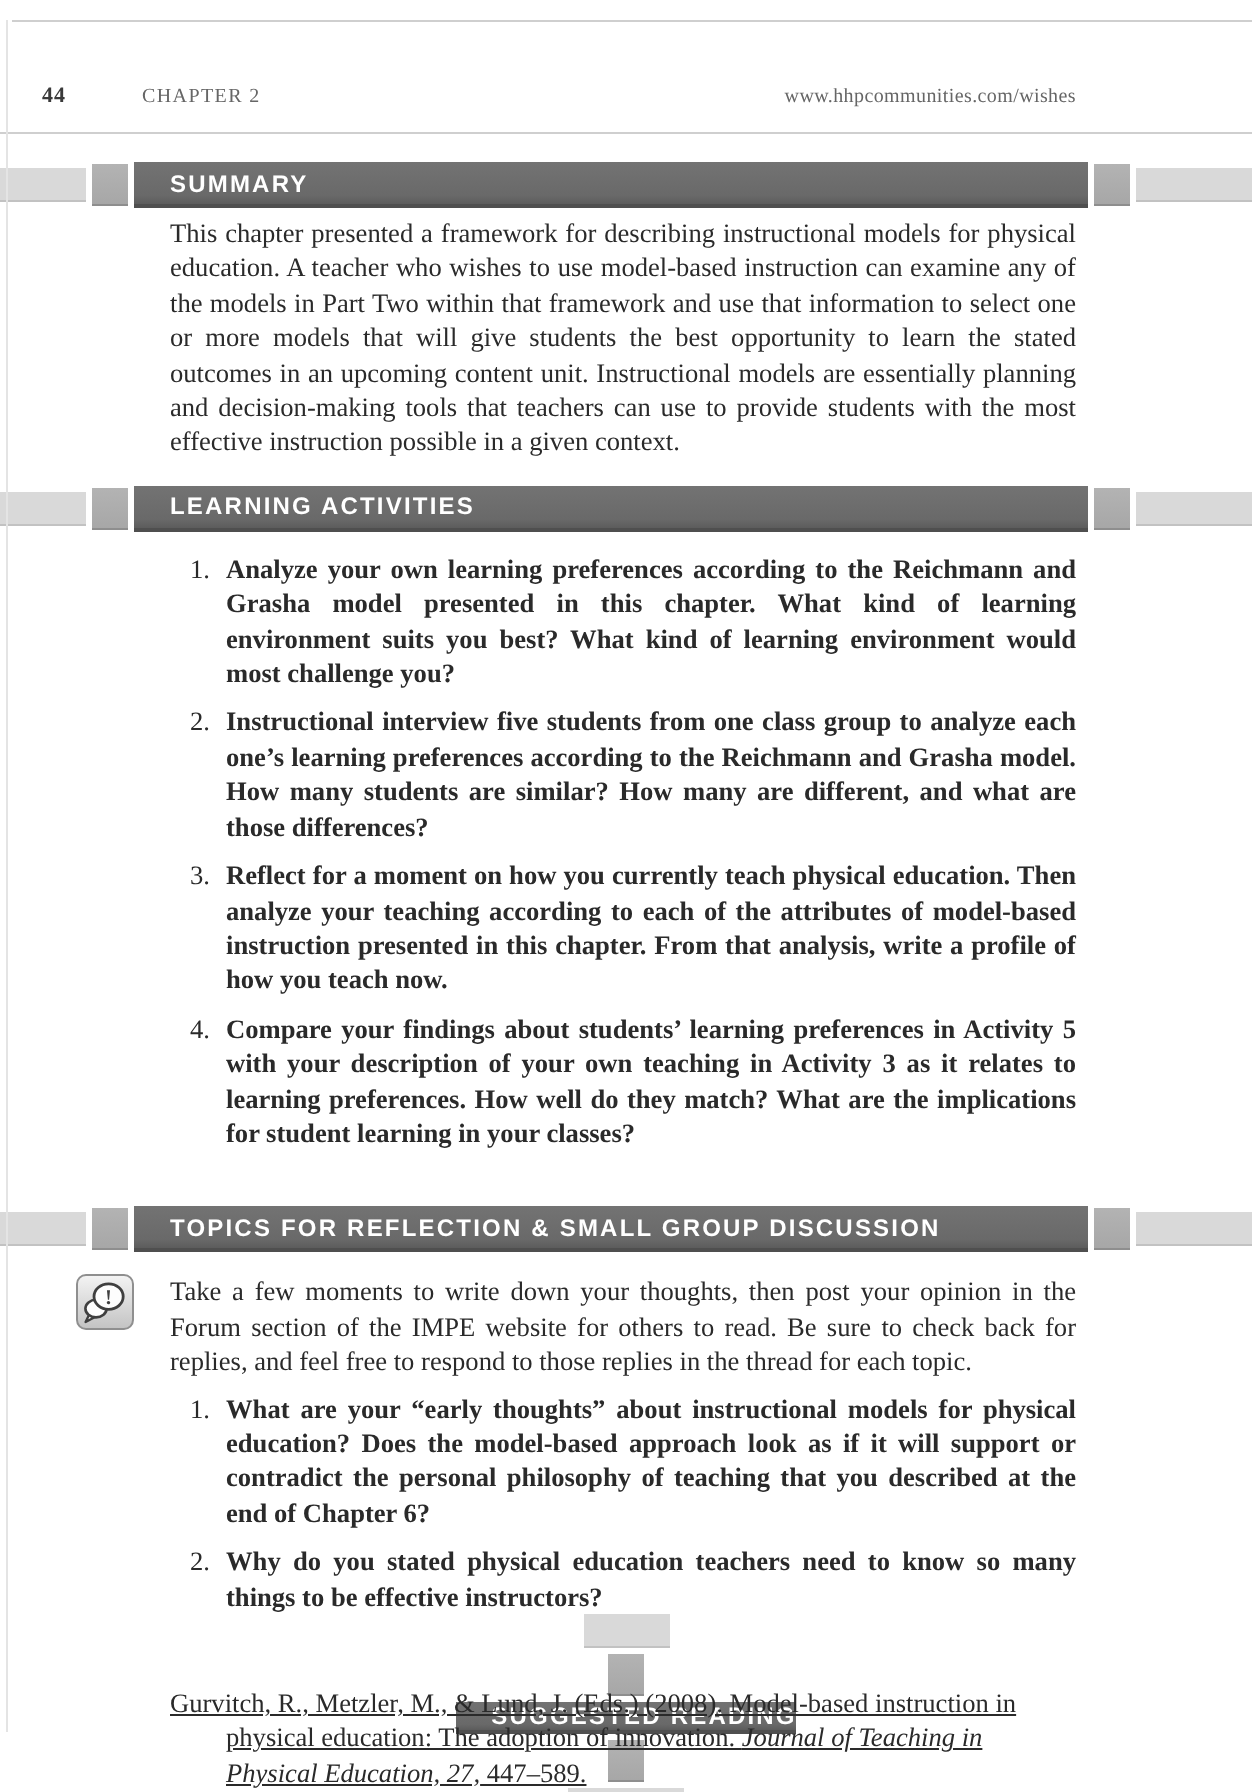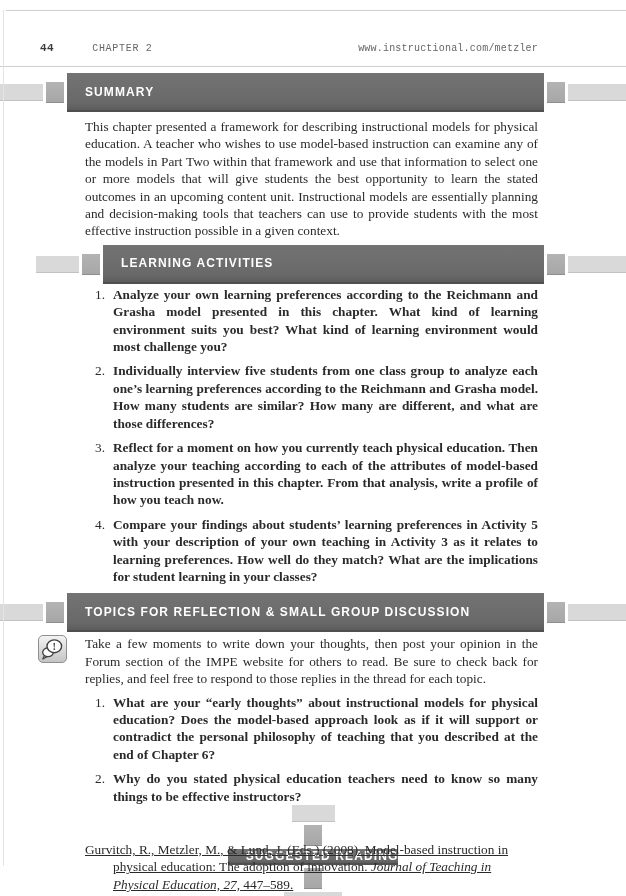--- a/index.html
+++ b/index.html
@@ -15,50 +15,50 @@
     background:var(--page-bg); overflow:hidden;
     font-family:"Liberation Serif", serif; color:var(--ink);
   }
   
   .scan-top{position:absolute;top:10px;left:6px;right:0;height:1px;background:var(--rule);}
   .scan-left{position:absolute;top:10px;left:3px;bottom:30px;width:1px;background:#e4e4e4;}
 
   
   .running-head{
     display:flex; align-items:baseline;
-    padding:42px 88px 0 40px;
-    font-family:Liberation Mono, monospace; font-size:10px; color:var(--muted);text-align:center;
+    padding:42px 88px 0 21px;
+    font-family:Liberation Serif, serif; font-size:10px; color:var(--muted);text-align:center;
   }
   .pagenum{font-size:11px;font-weight:700;color:#3a3a3a;letter-spacing:.5px;}
   .chapter{margin-left:38px;letter-spacing:.7px;}
   .url{margin-left:auto;letter-spacing:.2px;}
   .head-rule{margin-top:12px;height:1px;background:var(--rule);}
 
   
   .bar-row{display:flex;align-items:center;height:23px;gap:3px;}
   .bar-row .strip{flex:none;height:17px;background:var(--bar-light);
     border-bottom:1px solid var(--bar-light-edge);box-sizing:border-box;}
   .strip.left{width:43px;}
   .strip.right{width:58px;}
   .bar-row .sq{flex:none;width:18px;height:21px;
     background:linear-gradient(180deg,#b3b3b3,var(--bar-medium));
     border-bottom:1px solid var(--bar-medium-edge);box-sizing:border-box;}
-  .bar-row .bar{flex:1;height:39px;display:flex;align-items:center;
+  .bar-row .bar{flex:1;height:23px;display:flex;align-items:center;
     background:linear-gradient(180deg,#737373,var(--bar-dark) 80%,#5c5c5c 100%);
     border-bottom:2px solid var(--bar-dark-edge);box-sizing:border-box;}
   .bar-label{color:var(--bar-label);font-family:"Liberation Sans",sans-serif;
     font-size:12px;font-weight:700;letter-spacing:1.1px;padding-left:18px;white-space:nowrap;}
 
-  .mt-sum{margin-top:14px;} .mt-la{margin-top:13px;margin-left:36px;}
-  .mt-top{margin-top:16px;} .mt-sr{margin-top:0;flex-direction:column;}
+  .mt-sum{margin-top:14px;} .mt-la{margin-top:13px;}
+  .mt-top{margin-top:28px;} .mt-sr{margin-top:0;flex-direction:column;}
 
   
   .content{margin:0 88px 0 85px;font-size:13.3px;line-height:17.4px;}
   .para{margin:0;text-align:justify;}
-  .summary-para{margin-top:14px;}
+  .summary-para{margin-top:4px;}
   .list{margin-top:10px;}
   .li{display:flex;}
   .li + .li{margin-top:7px;}
   .li .num{flex:none;width:18px;margin-left:10px;}
   .li .txt{flex:1;text-align:justify;font-weight:bold;}
 
   .topics-intro-wrap{position:relative;margin-top:11px;}
   .topics-icon{position:absolute;left:-47px;top:0;}
   .topics-list{margin-top:6px;}
 
@@ -68,21 +68,21 @@
 </head>
 <body>
 
 <div class="page">
   <div class="scan-top"></div>
   <div class="scan-left"></div>
 
   <header class="running-head">
     <span class="pagenum">44</span>
     <span class="chapter">CHAPTER 2</span>
-    <span class="url">www.instructional.com/metzler</span>
+    <span class="url">www.hhpcommunities.com/wishes</span>
   </header>
   <div class="head-rule"></div>
 
   <div class="bar-row mt-sum">
     <span class="strip left"></span>
     <span class="sq"></span>
     <span class="bar">
       <span class="bar-label">SUMMARY</span>
     </span>
     <span class="sq"></span>
@@ -102,21 +102,21 @@
     <span class="strip right"></span>
   </div>
   <div class="content">
     <div class="list">
       <div class="li">
         <span class="num">1.</span>
         <span class="txt">Analyze your own learning preferences according to the Reichmann and Grasha model presented in this chapter. What kind of learning environment suits you best? What kind of learning environment would most challenge you?</span>
       </div>
       <div class="li">
         <span class="num">2.</span>
-        <span class="txt">Individually interview five students from one class group to analyze each one’s learning preferences according to the Reichmann and Grasha model. How many students are similar? How many are different, and what are those differences?</span>
+        <span class="txt">Instructional interview five students from one class group to analyze each one’s learning preferences according to the Reichmann and Grasha model. How many students are similar? How many are different, and what are those differences?</span>
       </div>
       <div class="li">
         <span class="num">3.</span>
         <span class="txt">Reflect for a moment on how you currently teach physical education. Then analyze your teaching according to each of the attributes of model-based instruction presented in this chapter. From that analysis, write a profile of how you teach now.</span>
       </div>
       <div class="li">
         <span class="num">4.</span>
         <span class="txt">Compare your findings about students’ learning preferences in Activity 5 with your description of your own teaching in Activity 3 as it relates to learning preferences. How well do they match? What are the implications for student learning in your classes?</span>
       </div>
     </div>

